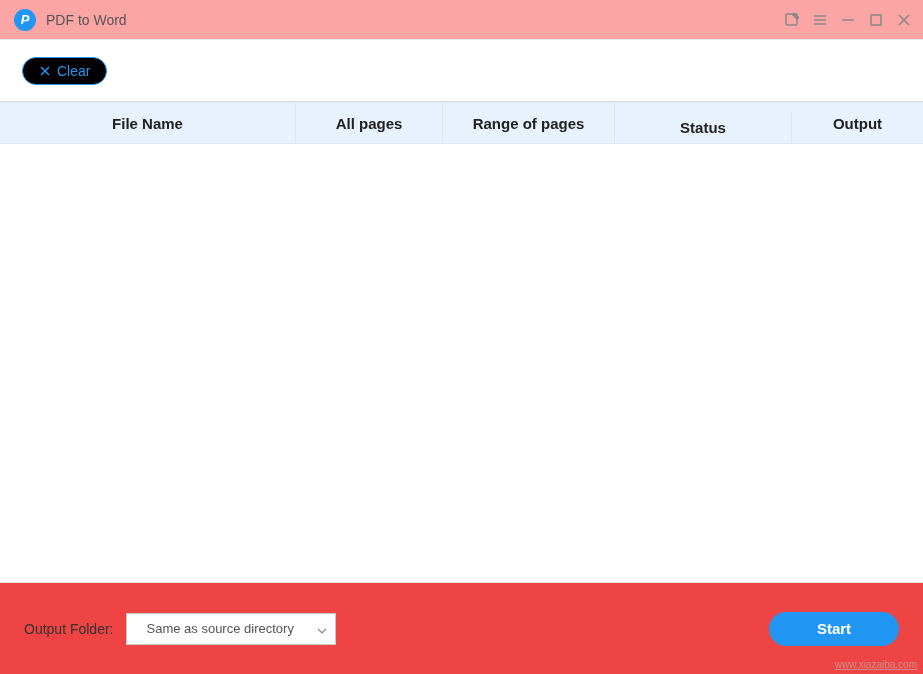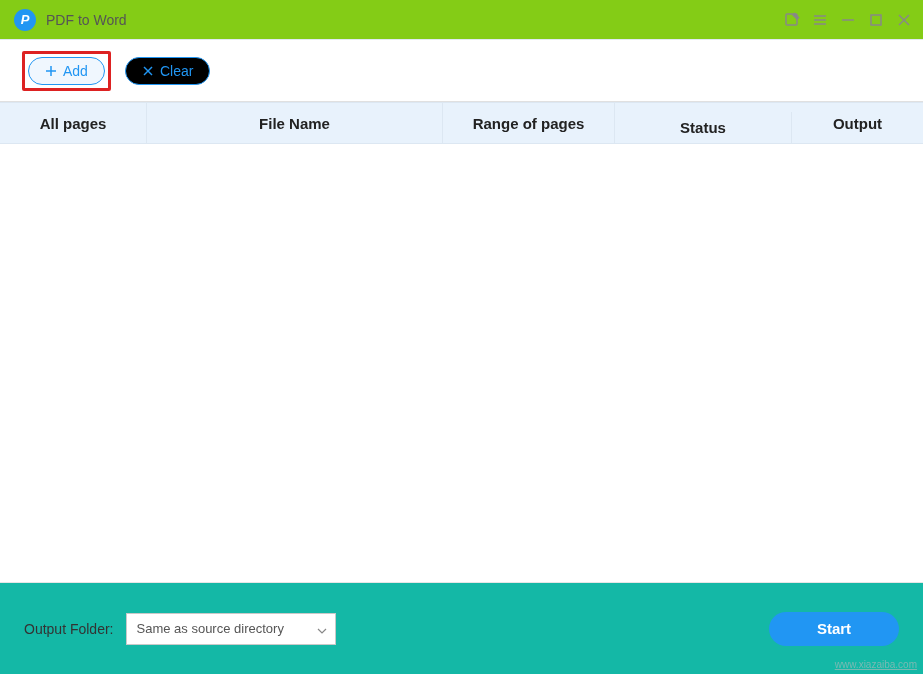--- a/index.html
+++ b/index.html
@@ -10,21 +10,21 @@
       background: #fff;
       width: 923px;
       height: 674px;
       overflow: hidden;
       position: relative;
     }
 
     
     .titlebar {
       height: 40px;
-      background: #84cc16;
+      background: #fca5a5;
       display: flex;
       align-items: center;
       padding: 0 10px 0 14px;
       border-bottom: 1px solid #e1e9f0;
     }
     .logo {
       width: 22px;
       height: 22px;
       border-radius: 50%;
       background: #2196f3;
@@ -133,35 +133,35 @@
     .footer {
       position: absolute;
       bottom: 0;
       left: 0;
       right: 0;
       height: 92px;
       border-top: 1px solid #e6e6e6;
       display: flex;
       align-items: center;
       padding: 0 24px;
-      background: #14b8a6;
+      background: #ef4444;
     }
     .footer-label {
       font-size: 14px;
       color: #333;
       margin-right: 12px;
     }
     .folder-select {
       display: flex;
       align-items: center;
       justify-content: space-between;
       width: 210px;
       height: 32px;
       border: 1px solid #c9c9c9;
-      padding: 0 8px 0 10px;
+      padding: 0 8px 0 20px;
       font-size: 13px;
       color: #555;
       cursor: pointer;
       background: #fff;
     }
     .chevron-down {
       width: 10px;
       height: 10px;
     }
     .footer-spacer { flex: 1; }
@@ -224,45 +224,34 @@
     <div class="window-btn">
       <svg viewBox="0 0 16 16" width="16" height="16">
           <line x1="3" y1="3" x2="13" y2="13"></line>
           <line x1="13" y1="3" x2="3" y2="13"></line>
         </svg>
     </div>
   </div>
 </div>
 
 <div class="toolbar">
-  <span class="highlight-box">
-    <button class="pill-btn add">
-      <span class="plus-icon">
-        <svg viewBox="0 0 12 12" width="12" height="12">
-            <line x1="6" y1="1" x2="6" y2="11" stroke="#2196f3" stroke-width="1.5"></line>
-            <line x1="1" y1="6" x2="11" y2="6" stroke="#2196f3" stroke-width="1.5"></line>
-          </svg>
-      </span>
-      <span>Add</span>
-    </button>
-  </span>
   <button class="pill-btn">
     <span class="x-icon">
       <svg viewBox="0 0 12 12" width="12" height="12">
           <line x1="2" y1="2" x2="10" y2="10" stroke="#2196f3" stroke-width="1.5"></line>
           <line x1="10" y1="2" x2="2" y2="10" stroke="#2196f3" stroke-width="1.5"></line>
         </svg>
     </span>
     <span>Clear</span>
   </button>
 </div>
 
 <div class="table-header">
+  <div class="col col-filename">File Name</div>
   <div class="col col-allpages">All pages</div>
-  <div class="col col-filename">File Name</div>
   <div class="col col-range">Range of pages</div>
   <div class="col col-status">Status</div>
   <div class="col col-operate">Output</div>
 </div>
 
 <div class="table-body"></div>
 
 <div class="footer">
   <span class="footer-label">Output Folder:</span>
   <div class="folder-select">

